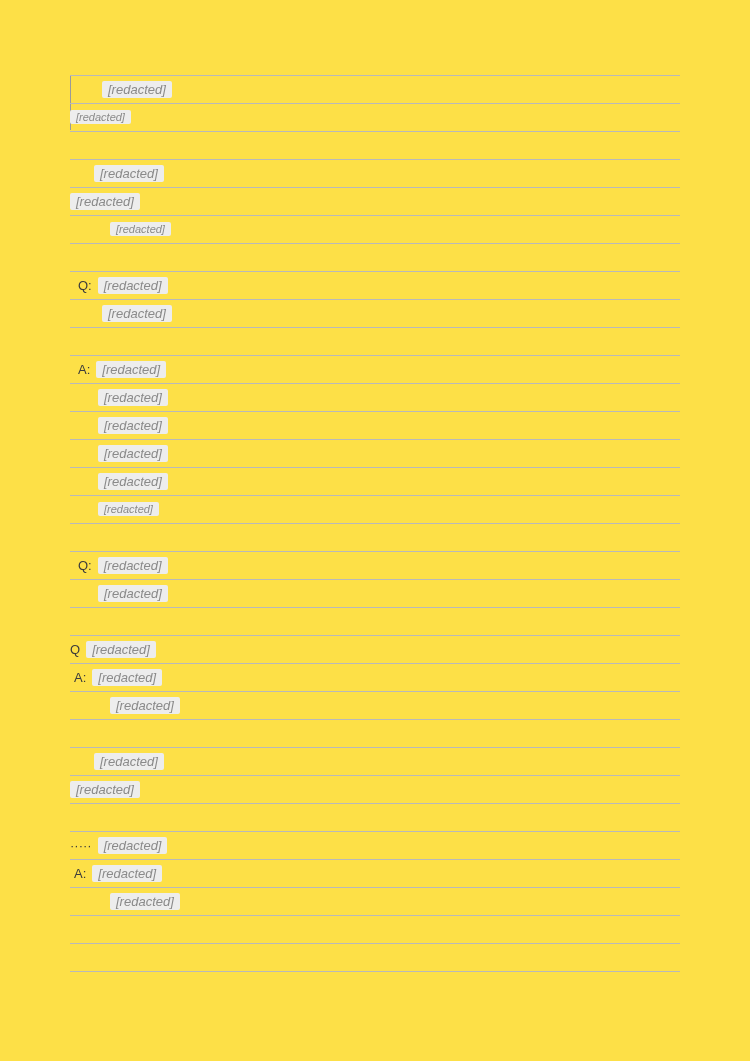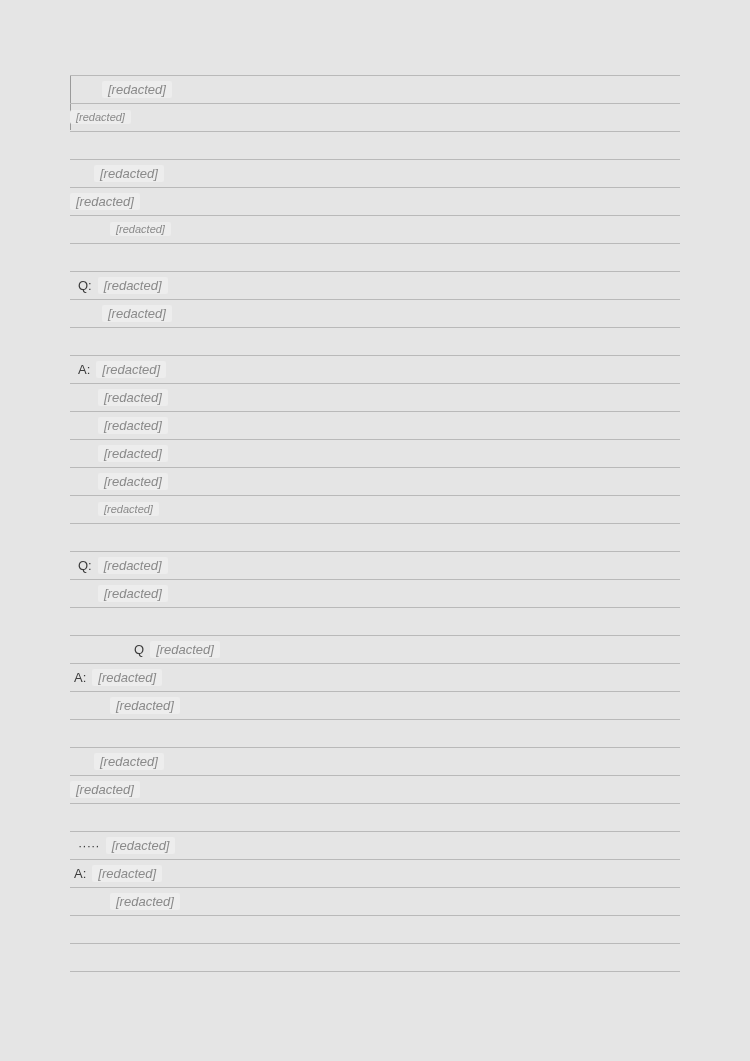--- a/index.html
+++ b/index.html
@@ -7,21 +7,21 @@
     padding: 0;
     background: #ffffff;
     width: 750px;
     height: 1061px;
     font-family: "Liberation Sans", sans-serif;
   }
   .page {
     position: relative;
     width: 750px;
     height: 1061px;
-    background: #e5e5e5;
+    background: #fde047;
     overflow: hidden;
   }
   .sheet {
     position: absolute;
     left: 70px;
     top: 75px;
     width: 610px;
     border-top: 1px solid #b9b9b9;
   }
   .row {
@@ -73,26 +73,26 @@
       <div class="row"><span class="txt" style="margin-left: 8px;"><span class="qa-prefix">A:</span><span class="redacted">[redacted]</span></span></div>
       <div class="row"><span class="txt" style="margin-left: 28px;"><span class="redacted">[redacted]</span></span></div>
       <div class="row"><span class="txt" style="margin-left: 28px;"><span class="redacted">[redacted]</span></span></div>
       <div class="row"><span class="txt" style="margin-left: 28px;"><span class="redacted">[redacted]</span></span></div>
       <div class="row"><span class="txt" style="margin-left: 28px;"><span class="redacted">[redacted]</span></span></div>
       <div class="row sm"><span class="txt" style="margin-left: 28px;"><span class="redacted">[redacted]</span></span></div>
       <div class="row"></div>
       <div class="row"><span class="txt" style="margin-left: 8px;"><span class="qa-prefix">Q:</span><span class="redacted">[redacted]</span></span></div>
       <div class="row"><span class="txt" style="margin-left: 28px;"><span class="redacted">[redacted]</span></span></div>
       <div class="row"></div>
-      <div class="row"><span class="txt" style="margin-left: 64px;"><span class="qa-prefix">Q</span><span class="redacted">[redacted]</span></span></div>
+      <div class="row"><span class="txt" style=""><span class="qa-prefix">Q</span><span class="redacted">[redacted]</span></span></div>
       <div class="row"><span class="txt" style="margin-left: 4px;"><span class="qa-prefix">A:</span><span class="redacted">[redacted]</span></span></div>
       <div class="row"><span class="txt" style="margin-left: 40px;"><span class="redacted">[redacted]</span></span></div>
       <div class="row"></div>
       <div class="row"><span class="txt" style="margin-left: 24px;"><span class="redacted">[redacted]</span></span></div>
       <div class="row"><span class="txt" style="margin-left: 0px;"><span class="redacted">[redacted]</span></span></div>
       <div class="row"></div>
-      <div class="row"><span class="txt" style="margin-left: 8px;"><span class="qa-prefix">·····</span><span class="redacted">[redacted]</span></span></div>
+      <div class="row"><span class="txt" style=""><span class="qa-prefix">·····</span><span class="redacted">[redacted]</span></span></div>
       <div class="row"><span class="txt" style="margin-left: 4px;"><span class="qa-prefix">A:</span><span class="redacted">[redacted]</span></span></div>
       <div class="row"><span class="txt" style="margin-left: 40px;"><span class="redacted">[redacted]</span></span></div>
       <div class="row"></div>
       <div class="row"></div>
     </div>
 </div>
 
 </body></html>

